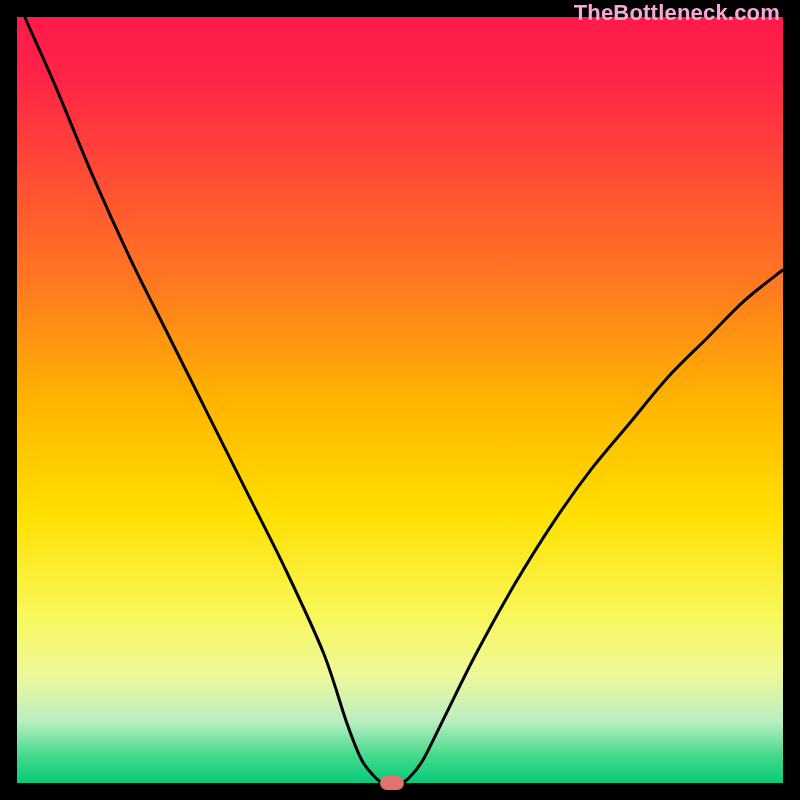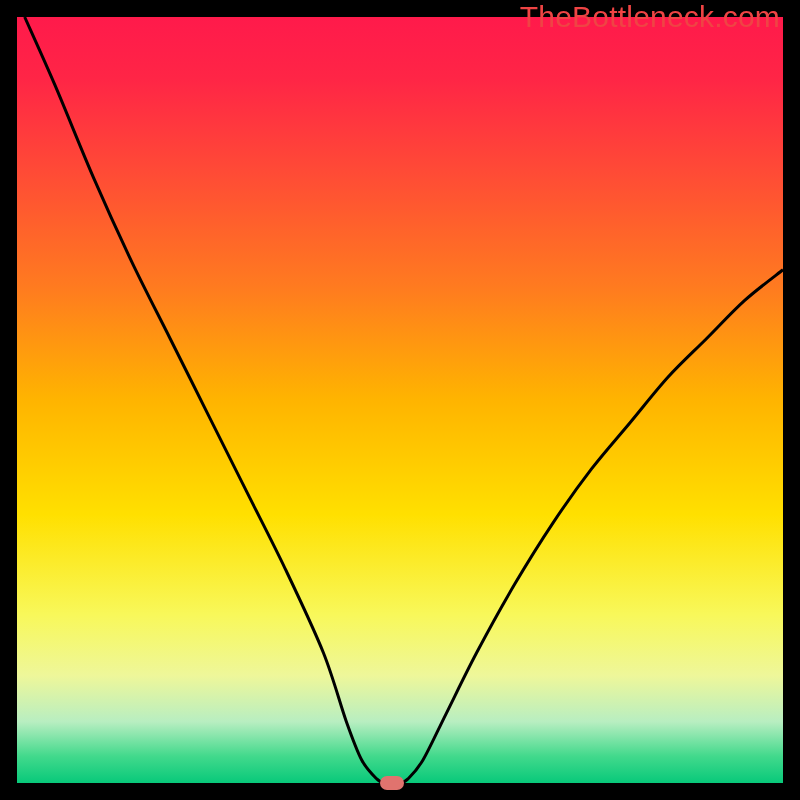--- a/index.html
+++ b/index.html
@@ -16,23 +16,23 @@
     top: 17px;
     width: 766px;
     height: 766px;
     background: #000;
   }
   .watermark {
     position: absolute;
     top: 0px;
     right: 20px;
     font-family: Arial, Helvetica, sans-serif;
-    font-size: 30px;
-    font-weight: 400;
-    color: #ef4444;
+    font-size: 22px;
+    font-weight: 700;
+    color: #f9a8d4;
     letter-spacing: 0.2px;
     z-index: 10;
   }
   svg {
     display: block;
   }
   .marker {
     position: absolute;
     width: 24px;
     height: 14px;

